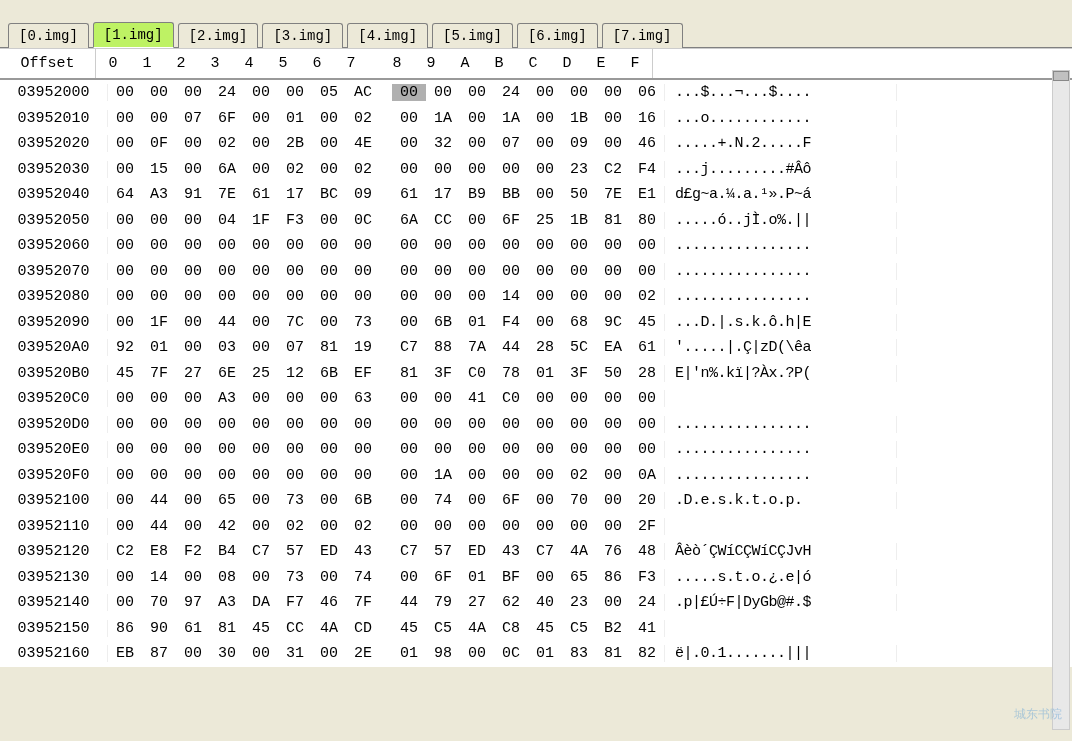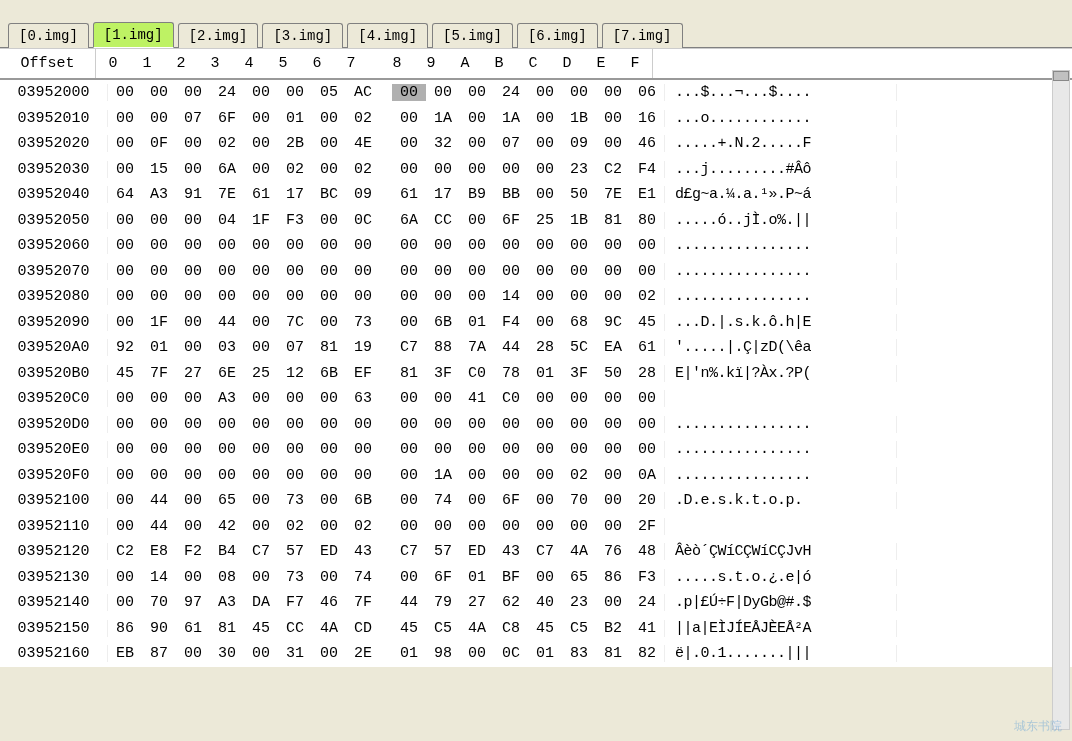--- a/index.html
+++ b/index.html
@@ -17,21 +17,21 @@
 .rows { }
 .row { display: flex; height: 25.5px; align-items: center; }
 .offset-cell { width: 108px; text-align: center; border-right: 1px solid #eee; color: #000; }
 .hex-cell { display: flex; border-right: 1px solid #eee; align-items: center; }
 .byte { width: 34px; text-align: center; }
 .byte.sel { background: #b0b0b0; }
 .gap { width: 12px; }
 .ascii-cell { padding-left: 10px; white-space: pre; letter-spacing: -0.5px; border-right: 1px solid #eee; width: 232px; }
 .scrollbar { position: absolute; right: 2px; top: 70px; width: 18px; height: 660px; background: #e8e8e8; border: 1px solid #ccc; }
 .thumb { width: 100%; height: 10px; background: #c0c0c0; border: 1px solid #888; margin-top: 0; }
-.watermark { position: absolute; right: 10px; bottom: 6px; color: #6ba6d6; font-size: 12px; opacity: 0.5; font-family: sans-serif; }
+.watermark { position: absolute; right: 10px; bottom: 18px; color: #6ba6d6; font-size: 12px; opacity: 0.5; font-family: sans-serif; }
 </style>
 </head>
 <body>
 
 <div class="tabbar" id="tabbar">
     <div class="tab">[0.img]</div>
     <div class="tab active">[1.img]</div>
     <div class="tab">[2.img]</div>
     <div class="tab">[3.img]</div>
     <div class="tab">[4.img]</div>
@@ -560,21 +560,20 @@
           <div class="gap"></div>
           <div class="byte">45</div>
           <div class="byte">C5</div>
           <div class="byte">4A</div>
           <div class="byte">C8</div>
           <div class="byte">45</div>
           <div class="byte">C5</div>
           <div class="byte">B2</div>
           <div class="byte">41</div>
         </div>
-        <div class="ascii-cell">||a|EÌJÍEÅJÈEÅ²A</div>
       </div>
       <div class="row">
         <div class="offset-cell">03952160</div>
         <div class="hex-cell">
           <div class="byte">EB</div>
           <div class="byte">87</div>
           <div class="byte">00</div>
           <div class="byte">30</div>
           <div class="byte">00</div>
           <div class="byte">31</div>

